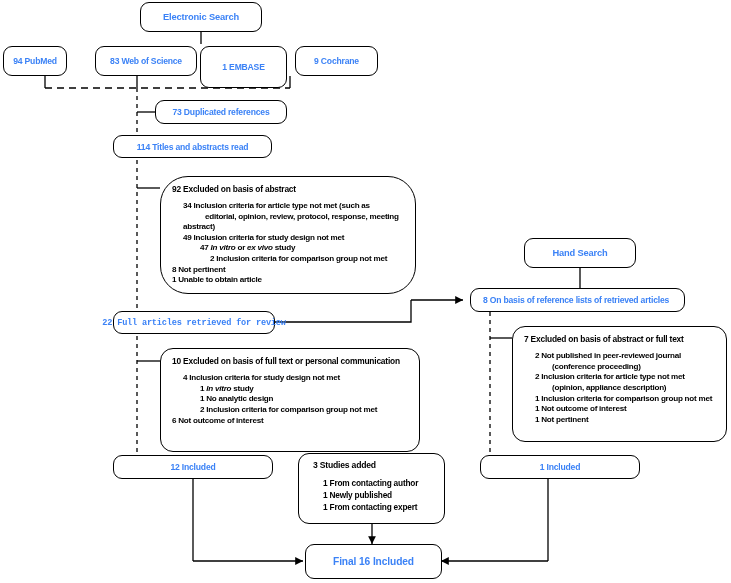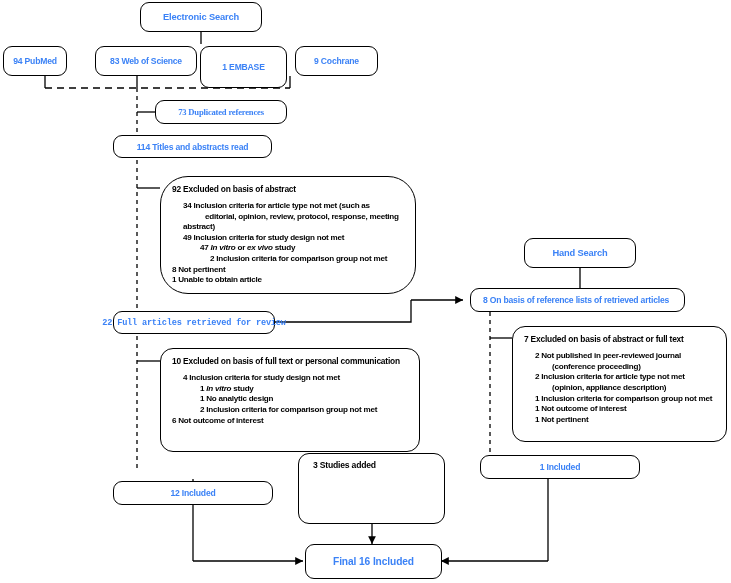--- a/index.html
+++ b/index.html
@@ -162,21 +162,21 @@
   <div class="box centered" style="left:95px; top:46px; width:102px; height:30px;">
     <span class="lbl">83 Web of Science</span>
   </div>
   <div class="box centered" style="left:200px; top:46px; width:87px; height:42px;">
     <span class="lbl">1 EMBASE</span>
   </div>
   <div class="box centered" style="left:295px; top:46px; width:83px; height:30px;">
     <span class="lbl">9 Cochrane</span>
   </div>
 
-  <div class="box centered" style="left:155px; top:100px; width:132px; height:24px;font-family:Liberation Serif, serif;">
+  <div class="box centered" style="left:155px; top:100px; width:132px; height:24px;">
     <span class="lbl">73 Duplicated references</span>
   </div>
 
   <div class="box centered" style="left:113px; top:135px; width:159px; height:23px;">
     <span class="lbl">114 Titles and abstracts read</span>
   </div>
 
   <div class="detail" style="left:160px; top:176px; width:256px; height:118px;border-radius:28px;">
     <div class="title">92 Excluded on basis of abstract</div>
     <ul>
@@ -218,26 +218,31 @@
     <div class="title">10 Excluded on basis of full text or personal communication</div>
     <ul>
       <li class="ind1">4 Inclusion criteria for study design not met</li>
       <li class="ind2">1 <i class="it">In vitro</i> study</li>
       <li class="ind2">1 No analytic design</li>
       <li class="ind2">2 Inclusion criteria for comparison group not met</li>
       <li>6 Not outcome of interest</li>
     </ul>
   </div>
 
-  <div class="box centered" style="left:113px; top:481px; width:160px; height:24px;">
+  <div class="box centered" style="left:113px; top:455px; width:160px; height:24px;">
     <span class="lbl">12 Included</span>
   </div>
 
   <div class="added" style="left:298px; top:453px; width:147px; height:71px;">
     <div class="title">3 Studies added</div>
+    <ul>
+      <li>1 From contacting author</li>
+      <li>1 Newly published</li>
+      <li>1 From contacting expert</li>
+    </ul>
   </div>
 
   <div class="box centered" style="left:480px; top:455px; width:160px; height:24px;">
     <span class="lbl">1 Included</span>
   </div>
 
   <div class="box centered" style="left:305px; top:544px; width:137px; height:35px;">
     <span class="final">Final 16 Included</span>
   </div>
 

